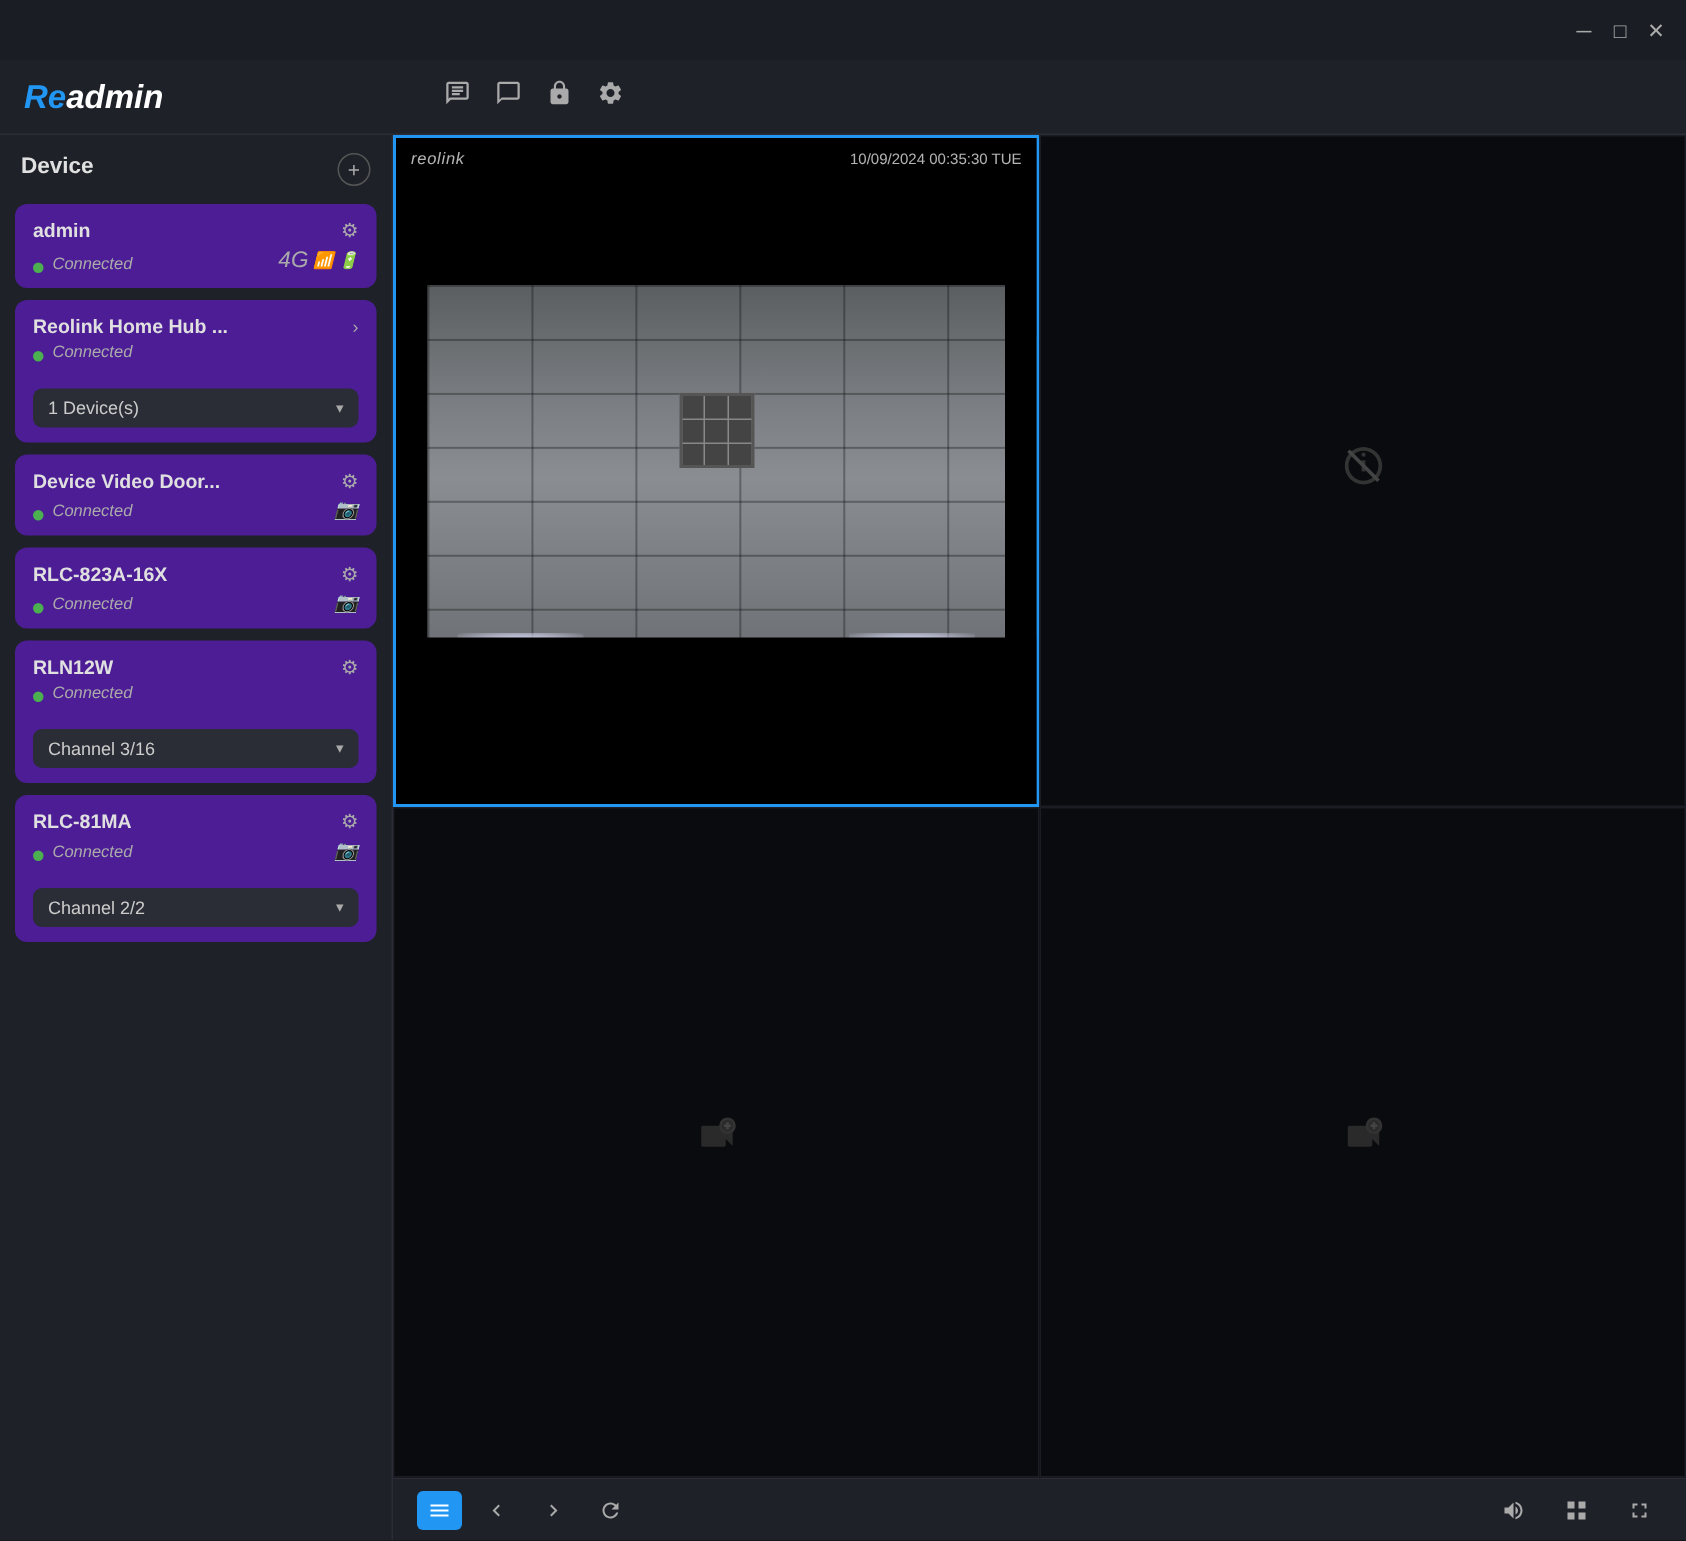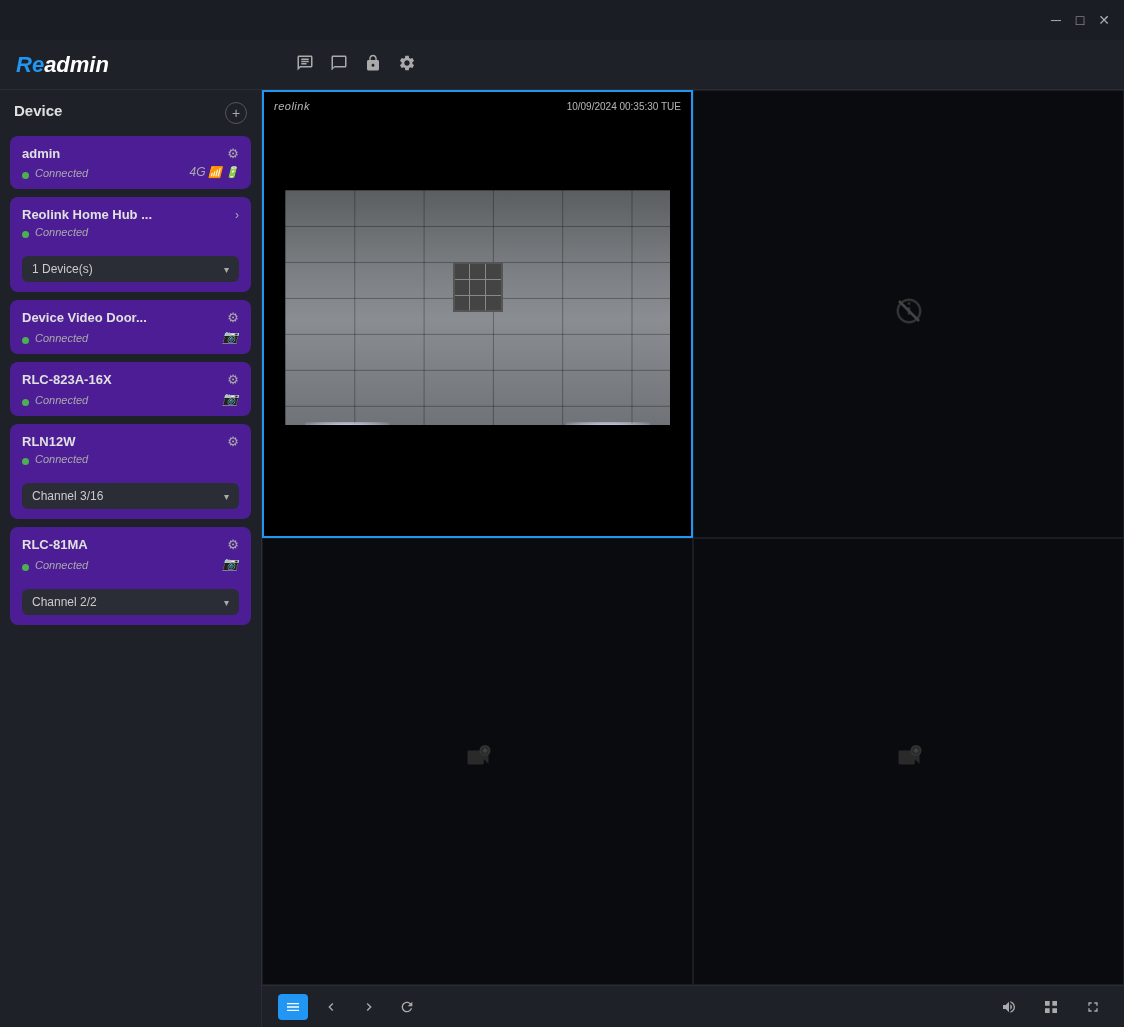--- a/index.html
+++ b/index.html
@@ -425,21 +425,21 @@
 
     <div class="device-card admin-card">
       <div class="device-card-header">
         <span class="device-name">admin</span>
         <div class="device-gear">⚙</div>
       </div>
       <div class="device-status">
         <span class="status-dot"></span>
         <span>Connected</span>
         <div class="device-icons">
-          <span style="font-size:12px;color:#aaa;">4G</span>
+          <span style="font-size:15px;color:#aaa;">4G</span>
           <span style="font-size:11px;color:#aaa;">📶</span>
           <span style="font-size:11px;color:#4caf50;">🔋</span>
         </div>
       </div>
     </div>
 
     <div class="device-card">
       <div class="device-card-header">
         <span class="device-name">Reolink Home Hub ...</span>
         <span class="hub-chevron">›</span>

